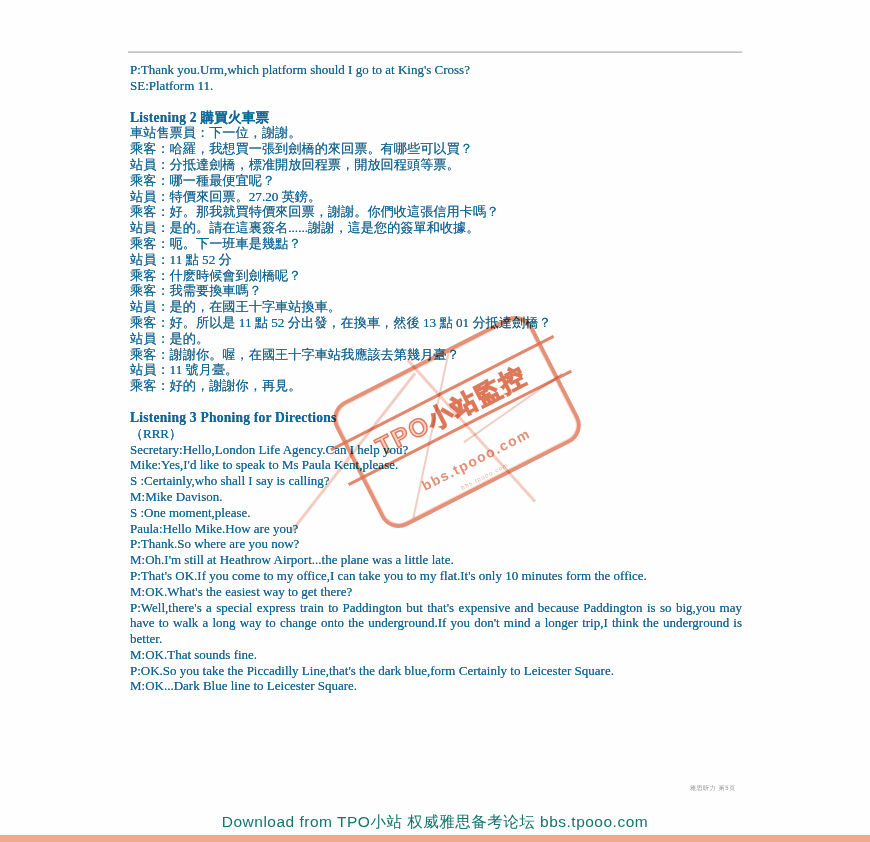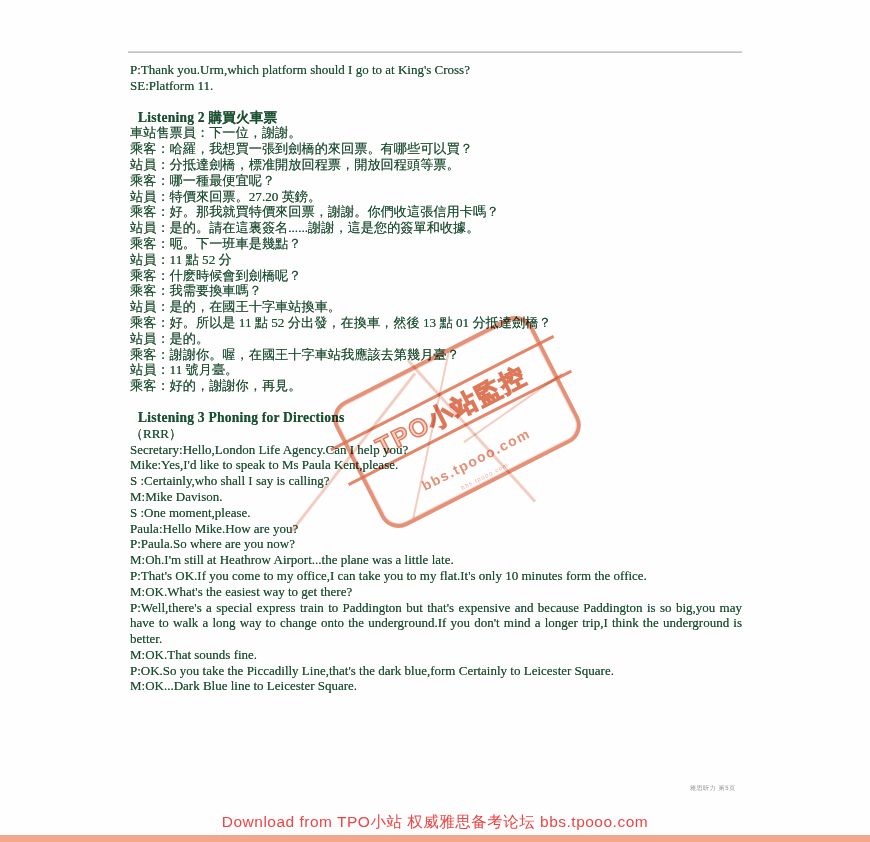--- a/index.html
+++ b/index.html
@@ -7,27 +7,26 @@
     width:870px;height:842px;position:relative;overflow:hidden;
     background:#fefefe;
     font-family:"Liberation Serif","DejaVu Serif",serif;
   }
   .top-rule{
     position:absolute;left:128px;top:51px;width:614px;height:2px;
     background:linear-gradient(#dedede,#b9b9b9);
   }
   .doc-column{
     position:absolute;left:130px;top:62px;width:612px;
-    color:#14532d;font-size:13px;line-height:15.8px;
+    color:#0369a1;font-size:13px;line-height:15.8px;
     text-shadow:0 0 0.4px rgba(0,0,0,.55);
   }
   .doc-column .heading{
     font-weight:bold;font-size:13.6px;margin-top:16px;
     letter-spacing:.2px;
-    margin-left:8px;
   }
   .doc-column .line.zh{font-size:13.2px;}
   .doc-column .para{text-align:justify;}
   
   .stamp{
     position:absolute;left:338px;top:346px;width:238px;height:152px;
     transform:rotate(-27deg);transform-origin:center;
     mix-blend-mode:multiply;pointer-events:none;
   }
   .stamp-box{
@@ -69,21 +68,21 @@
   
   .tiny-footnote{
     position:absolute;left:690px;top:784px;width:70px;
     font-family:"DejaVu Sans",sans-serif;font-size:6px;color:#8f8f8f;
     letter-spacing:.5px;filter:blur(.3px);white-space:nowrap;
   }
   .download-footer{
     position:absolute;left:0;right:0;top:812px;height:24px;
     text-align:center;
     font-family:"Liberation Sans","DejaVu Sans",sans-serif;
-    font-size:15.5px;color:#ef4444;letter-spacing:.5px;
+    font-size:15.5px;color:#0f766e;letter-spacing:.5px;
   }
   .bottom-bar{
     position:absolute;left:0;right:0;bottom:0;height:7px;
     background:#f3a78b;
   }
 </style>
 </head>
 <body>
 
 <div class="top-rule"></div>
@@ -110,21 +109,21 @@
     <div class="line zh">站員：11 號月臺。</div>
     <div class="line zh">乘客：好的，謝謝你，再見。</div>
     <div class="heading">Listening 3 Phoning for Directions</div>
     <div class="line en">（RRR）</div>
     <div class="line en">Secretary:Hello,London Life Agency.Can I help you?</div>
     <div class="line en">Mike:Yes,I'd like to speak to Ms Paula Kent,please.</div>
     <div class="line en">S :Certainly,who shall I say is calling?</div>
     <div class="line en">M:Mike Davison.</div>
     <div class="line en">S :One moment,please.</div>
     <div class="line en">Paula:Hello Mike.How are you?</div>
-    <div class="line en">P:Paula.So where are you now?</div>
+    <div class="line en">P:Thank.So where are you now?</div>
     <div class="line en">M:Oh.I'm still at Heathrow Airport...the plane was a little late.</div>
     <div class="para en">P:That's OK.If you come to my office,I can take you to my flat.It's only 10 minutes form the office.</div>
     <div class="line en">M:OK.What's the easiest way to get there?</div>
     <div class="para en">P:Well,there's a special express train to Paddington but that's expensive and because Paddington is so big,you may have to walk a long way to change onto the underground.If you don't mind a longer trip,I think the underground is better.</div>
     <div class="line en">M:OK.That sounds fine.</div>
     <div class="line en">P:OK.So you take the Piccadilly Line,that's the dark blue,form Certainly to Leicester Square.</div>
     <div class="line en">M:OK...Dark Blue line to Leicester Square.</div>
   </main>
 
 <div class="ghost-stroke gs1"></div>

